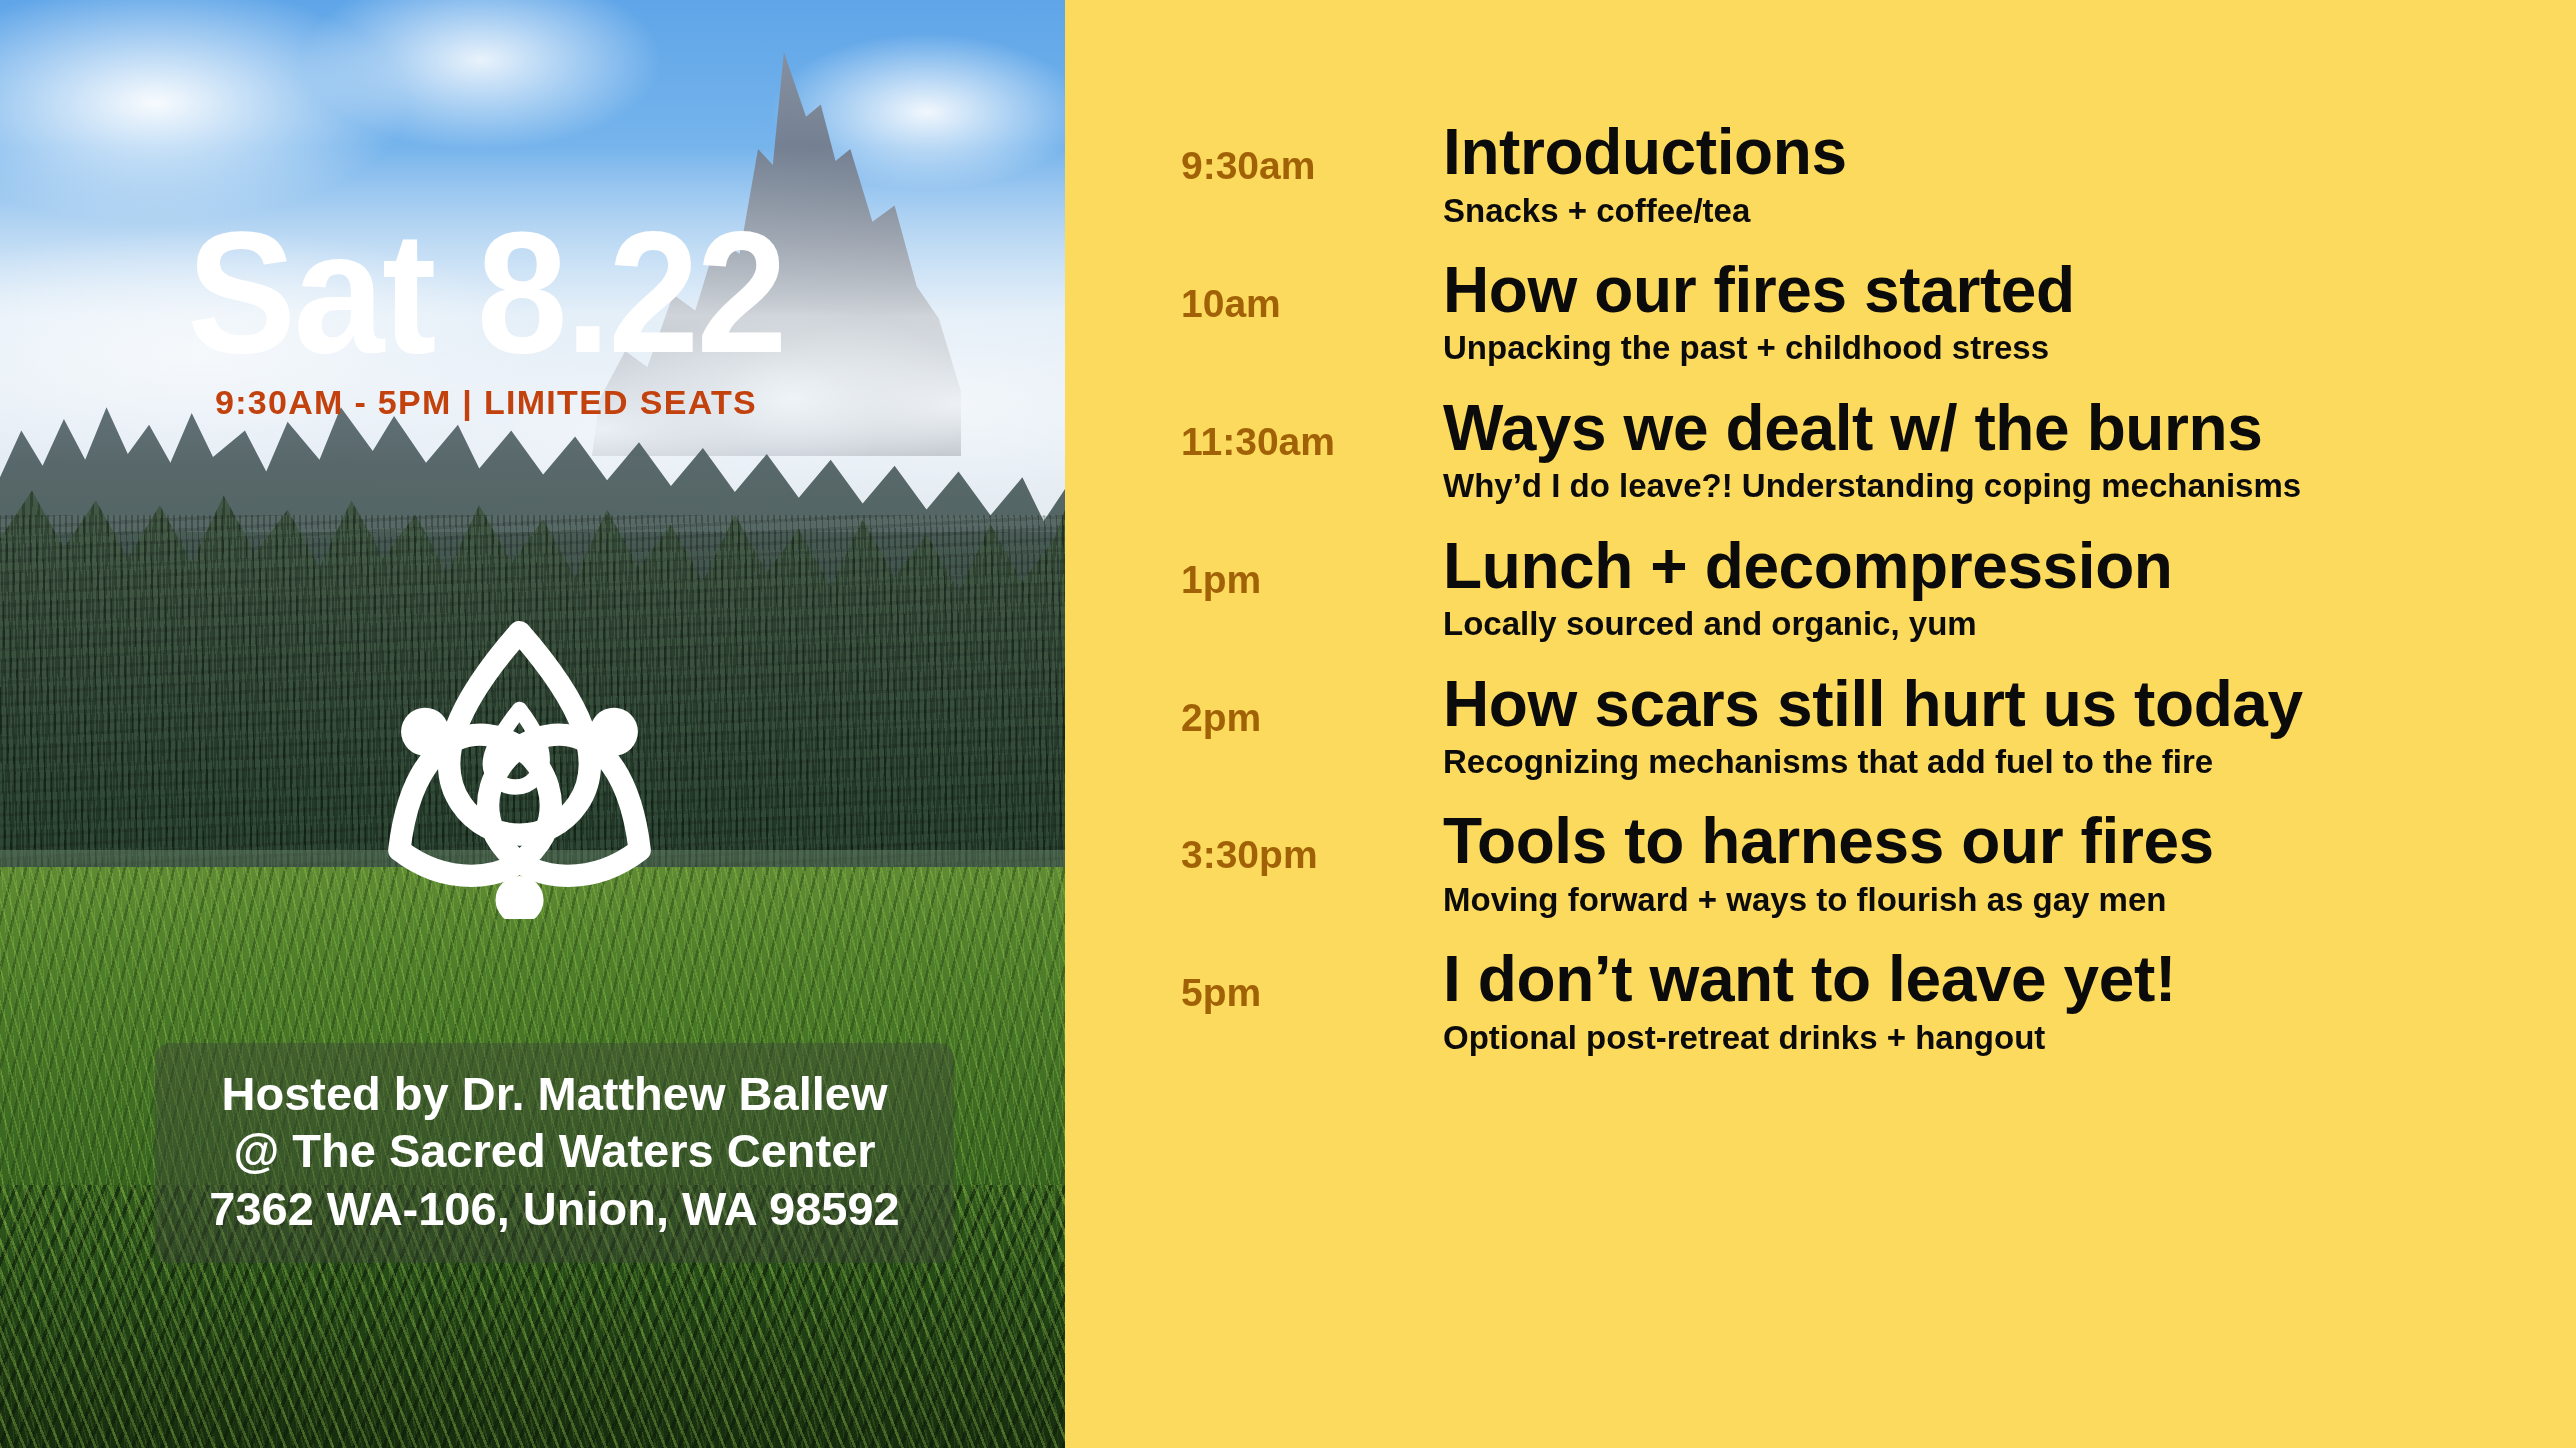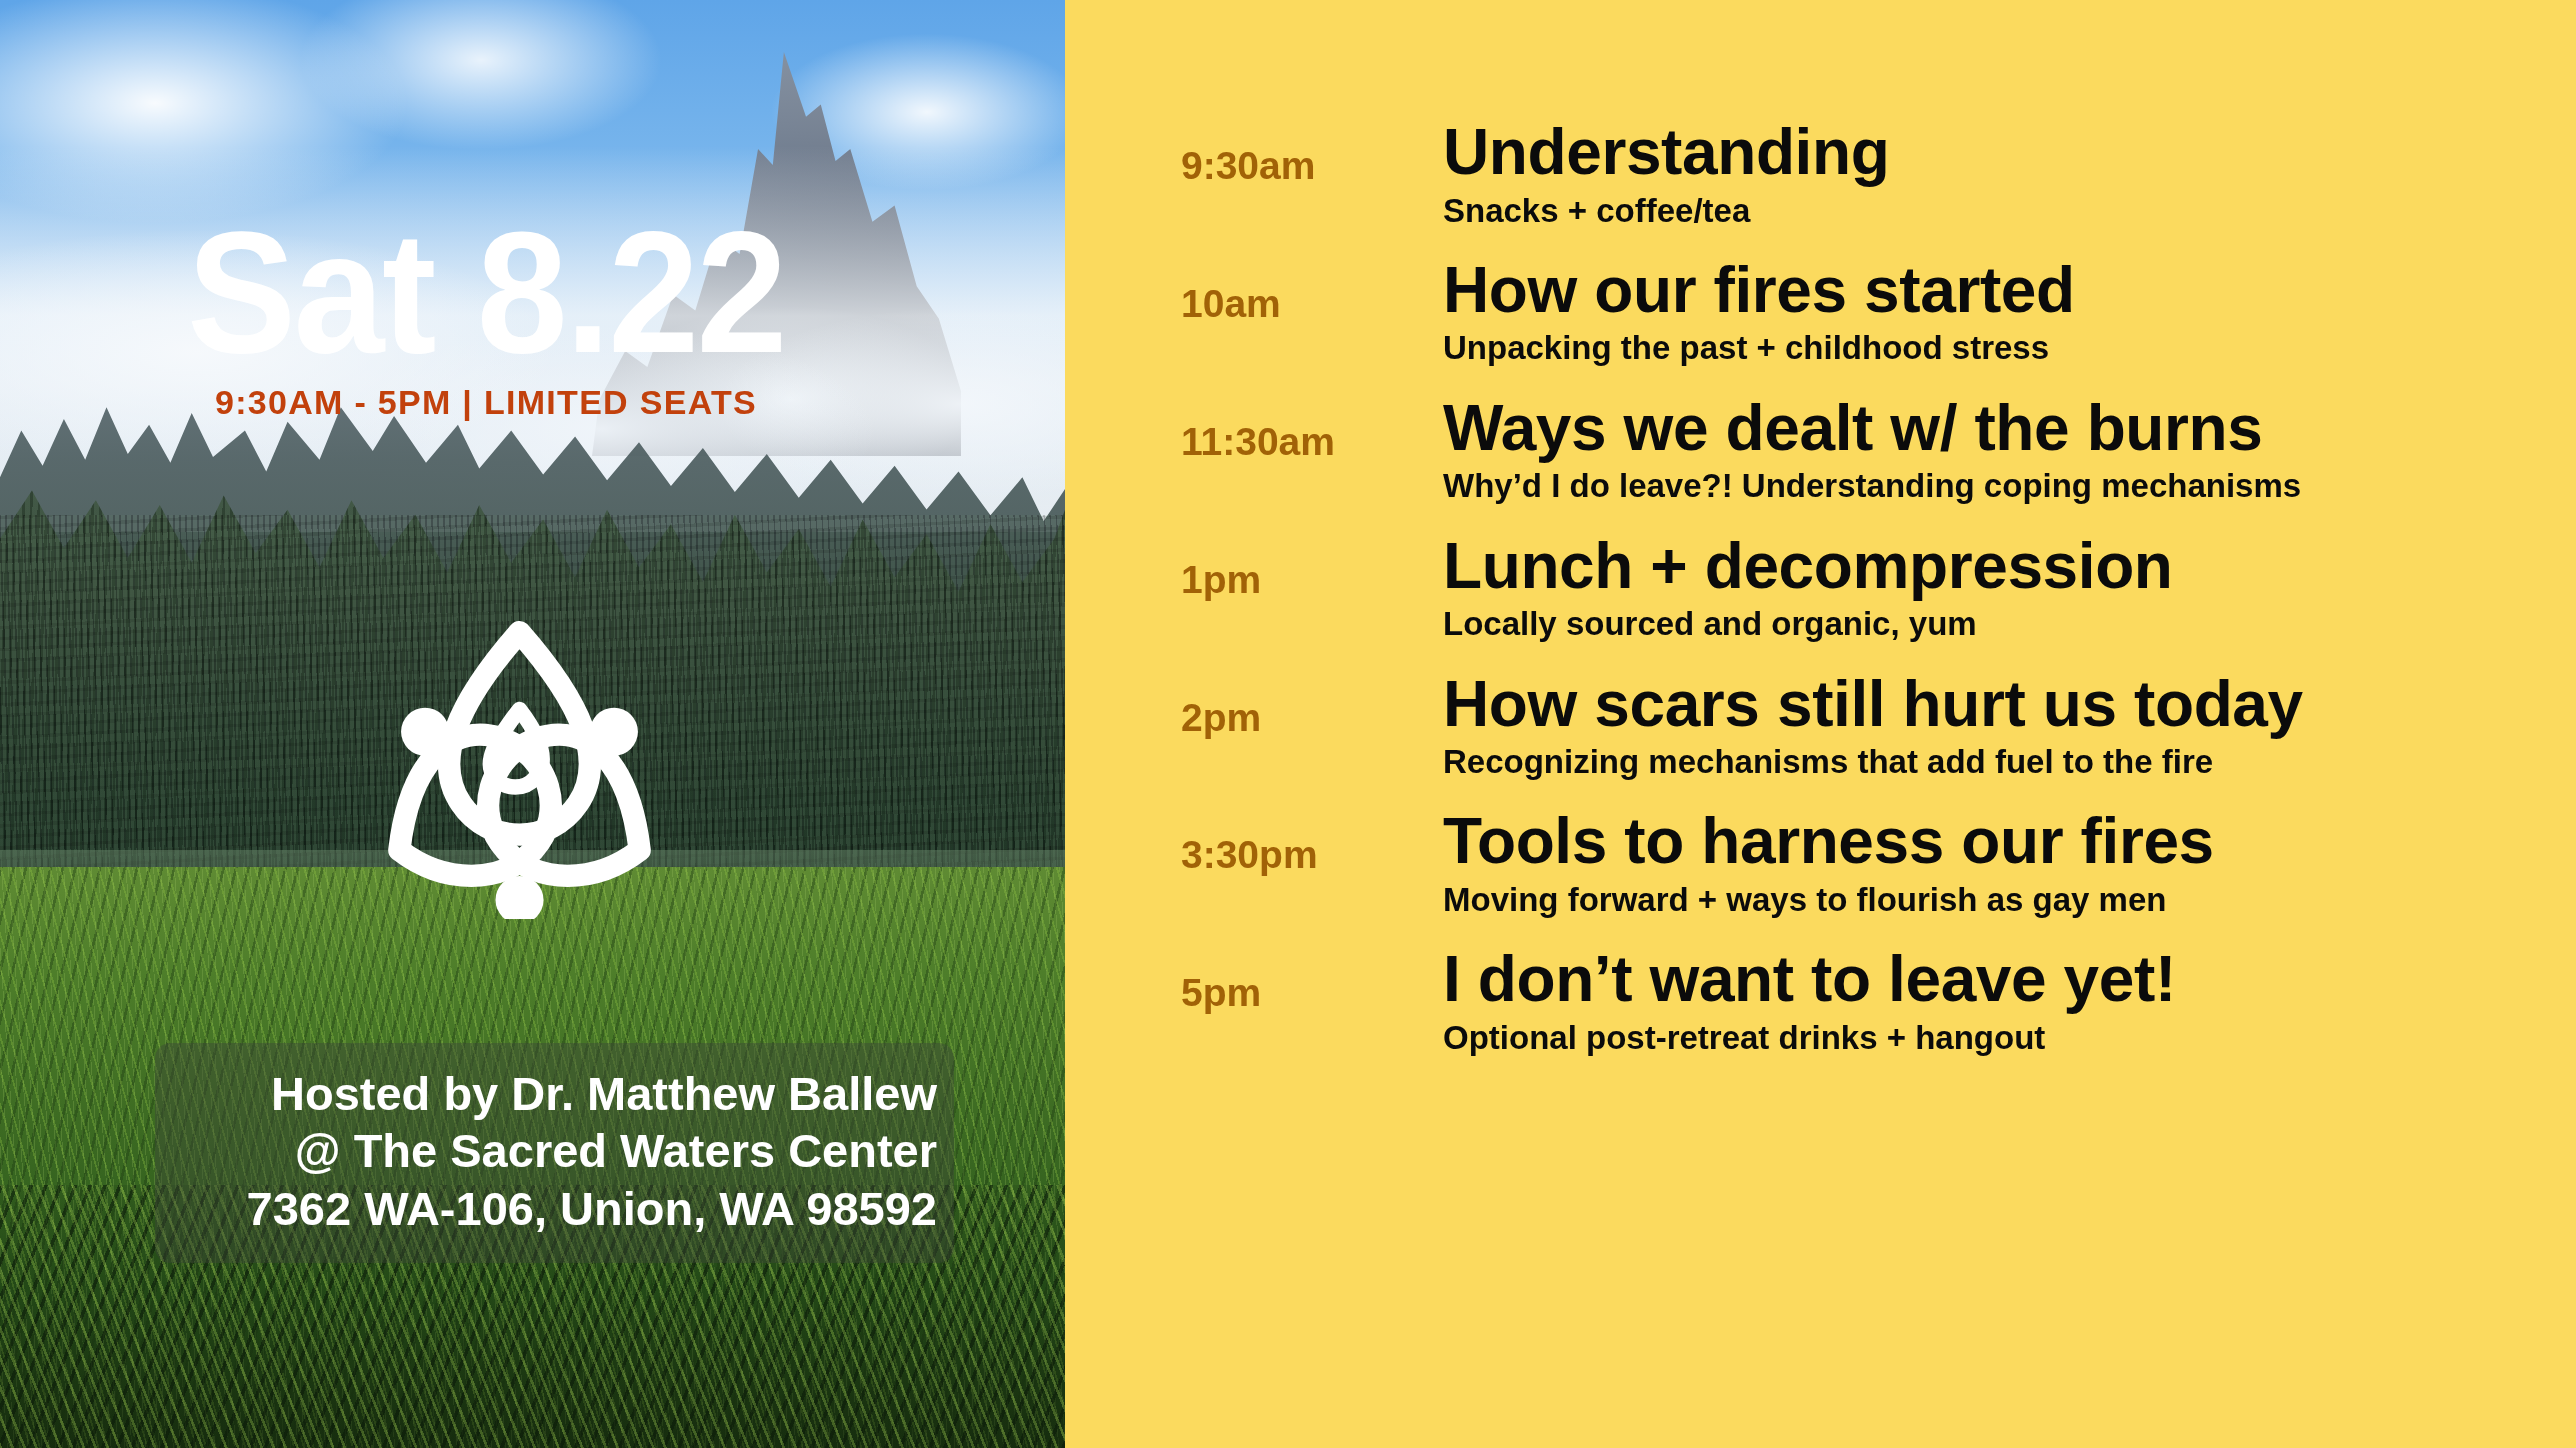--- a/index.html
+++ b/index.html
@@ -196,21 +196,21 @@
   
   #address-card {
     position: absolute;
     left: 155px;
     top: 1043px;
     width: 799px;
     padding: 22px 17px 26px 17px;
     box-sizing: border-box;
     background: rgba(60,70,55,0.42);
     border-radius: 15.5px;
-    text-align: right;
+    text-align: center;
     z-index: 6;
   }
   #address-card .addr-line {
     font-family: "Liberation Sans Narrow", "Liberation Sans", sans-serif;
     font-weight: 700;
     font-size: 47px;
     line-height: 1.22;
     color: #ffffff;
     white-space: nowrap;
     letter-spacing: 0px;
@@ -318,21 +318,21 @@
     <div class="addr-line">@ The Sacred Waters Center</div>
     <div class="addr-line">7362 WA-106, Union, WA 98592</div>
   </div>
 
   <div id="schedule-panel">
     <div id="schedule-list">
 
       <div class="schedule-row">
         <div class="row-time">9:30am</div>
         <div class="row-body">
-          <div class="row-title">Understanding</div>
+          <div class="row-title">Introductions</div>
           <div class="row-sub">Snacks + coffee/tea</div>
         </div>
       </div>
 
       <div class="schedule-row">
         <div class="row-time">10am</div>
         <div class="row-body">
           <div class="row-title">How our fires started</div>
           <div class="row-sub">Unpacking the past + childhood stress</div>
         </div>

